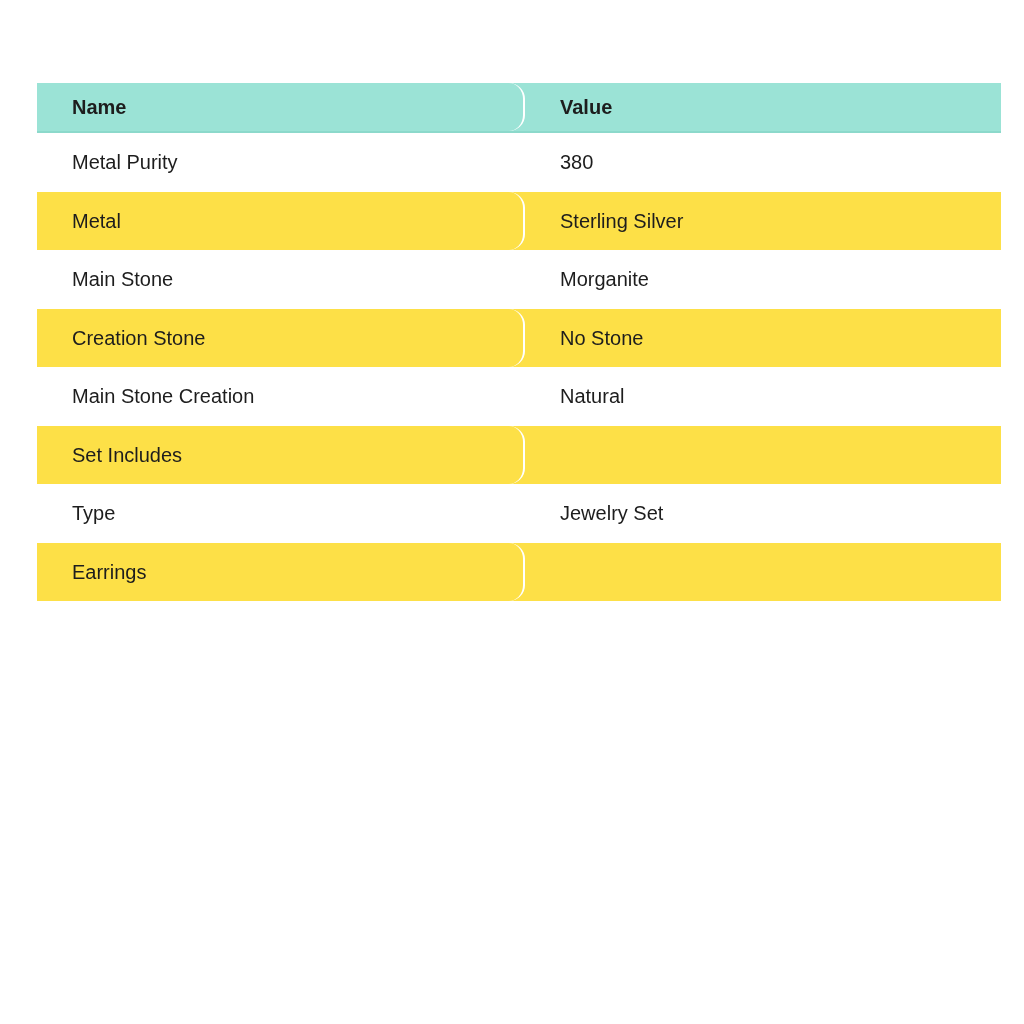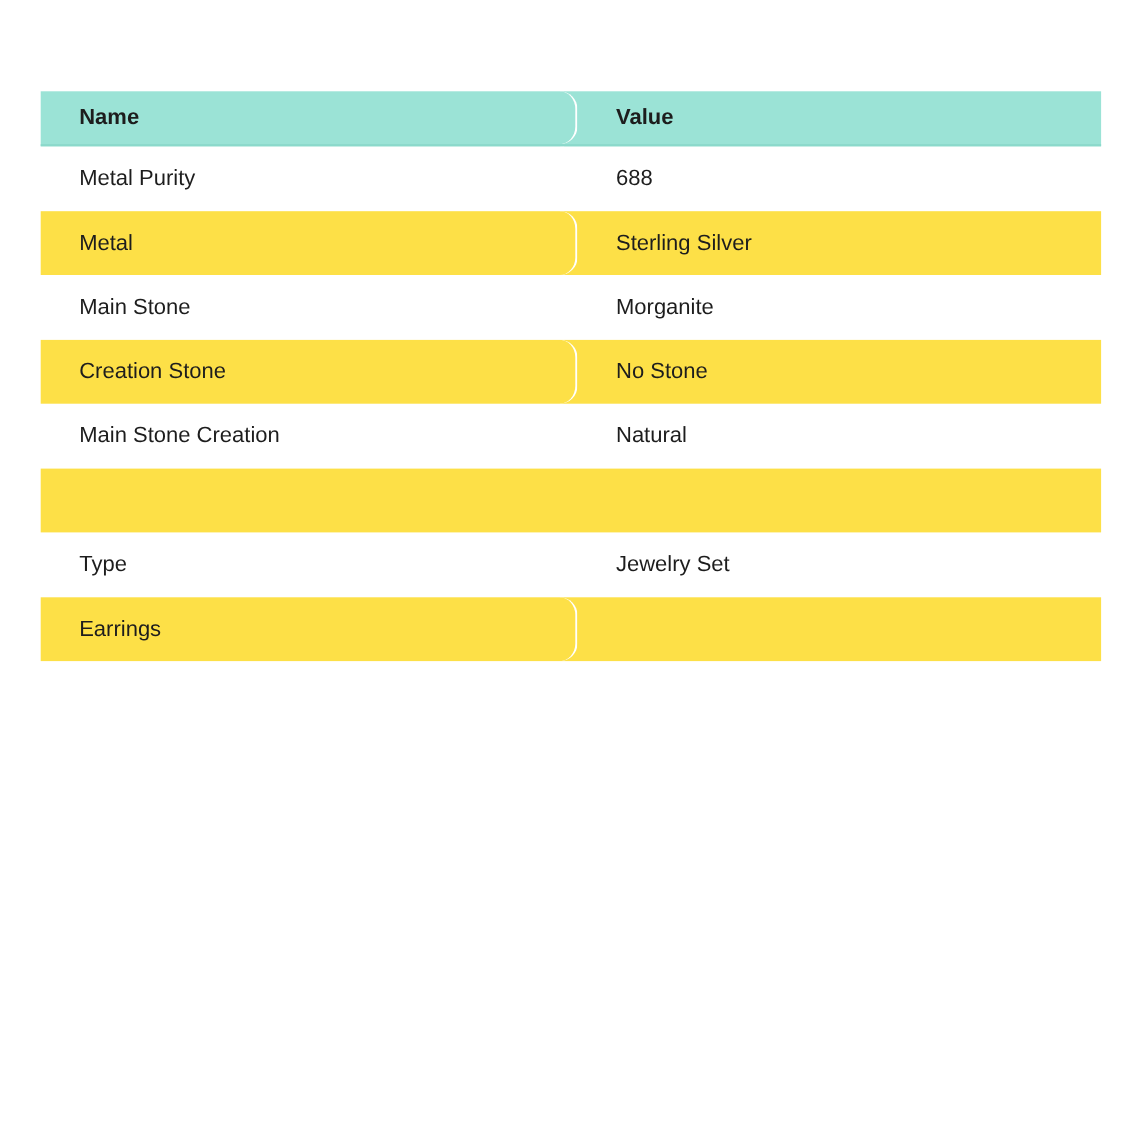--- a/index.html
+++ b/index.html
@@ -60,21 +60,21 @@
 
 <div class="attr-table">
 
   <div class="row header-row">
     <div class="cell name-col">Name</div>
     <div class="cell value-col">Value</div>
   </div>
 
   <div class="row">
     <div class="cell name-col">Metal Purity</div>
-    <div class="cell value-col">688</div>
+    <div class="cell value-col">380</div>
   </div>
 
   <div class="row striped">
     <div class="cell name-col">Metal</div>
     <div class="cell value-col">Sterling Silver</div>
   </div>
 
   <div class="row">
     <div class="cell name-col">Main Stone</div>
     <div class="cell value-col">Morganite</div>
@@ -84,20 +84,21 @@
     <div class="cell name-col">Creation Stone</div>
     <div class="cell value-col">No Stone</div>
   </div>
 
   <div class="row">
     <div class="cell name-col">Main Stone Creation</div>
     <div class="cell value-col">Natural</div>
   </div>
 
   <div class="row striped">
+    <div class="cell name-col">Set Includes</div>
   </div>
 
   <div class="row">
     <div class="cell name-col">Type</div>
     <div class="cell value-col">Jewelry Set</div>
   </div>
 
   <div class="row striped">
     <div class="cell name-col">Earrings</div>
   </div>

